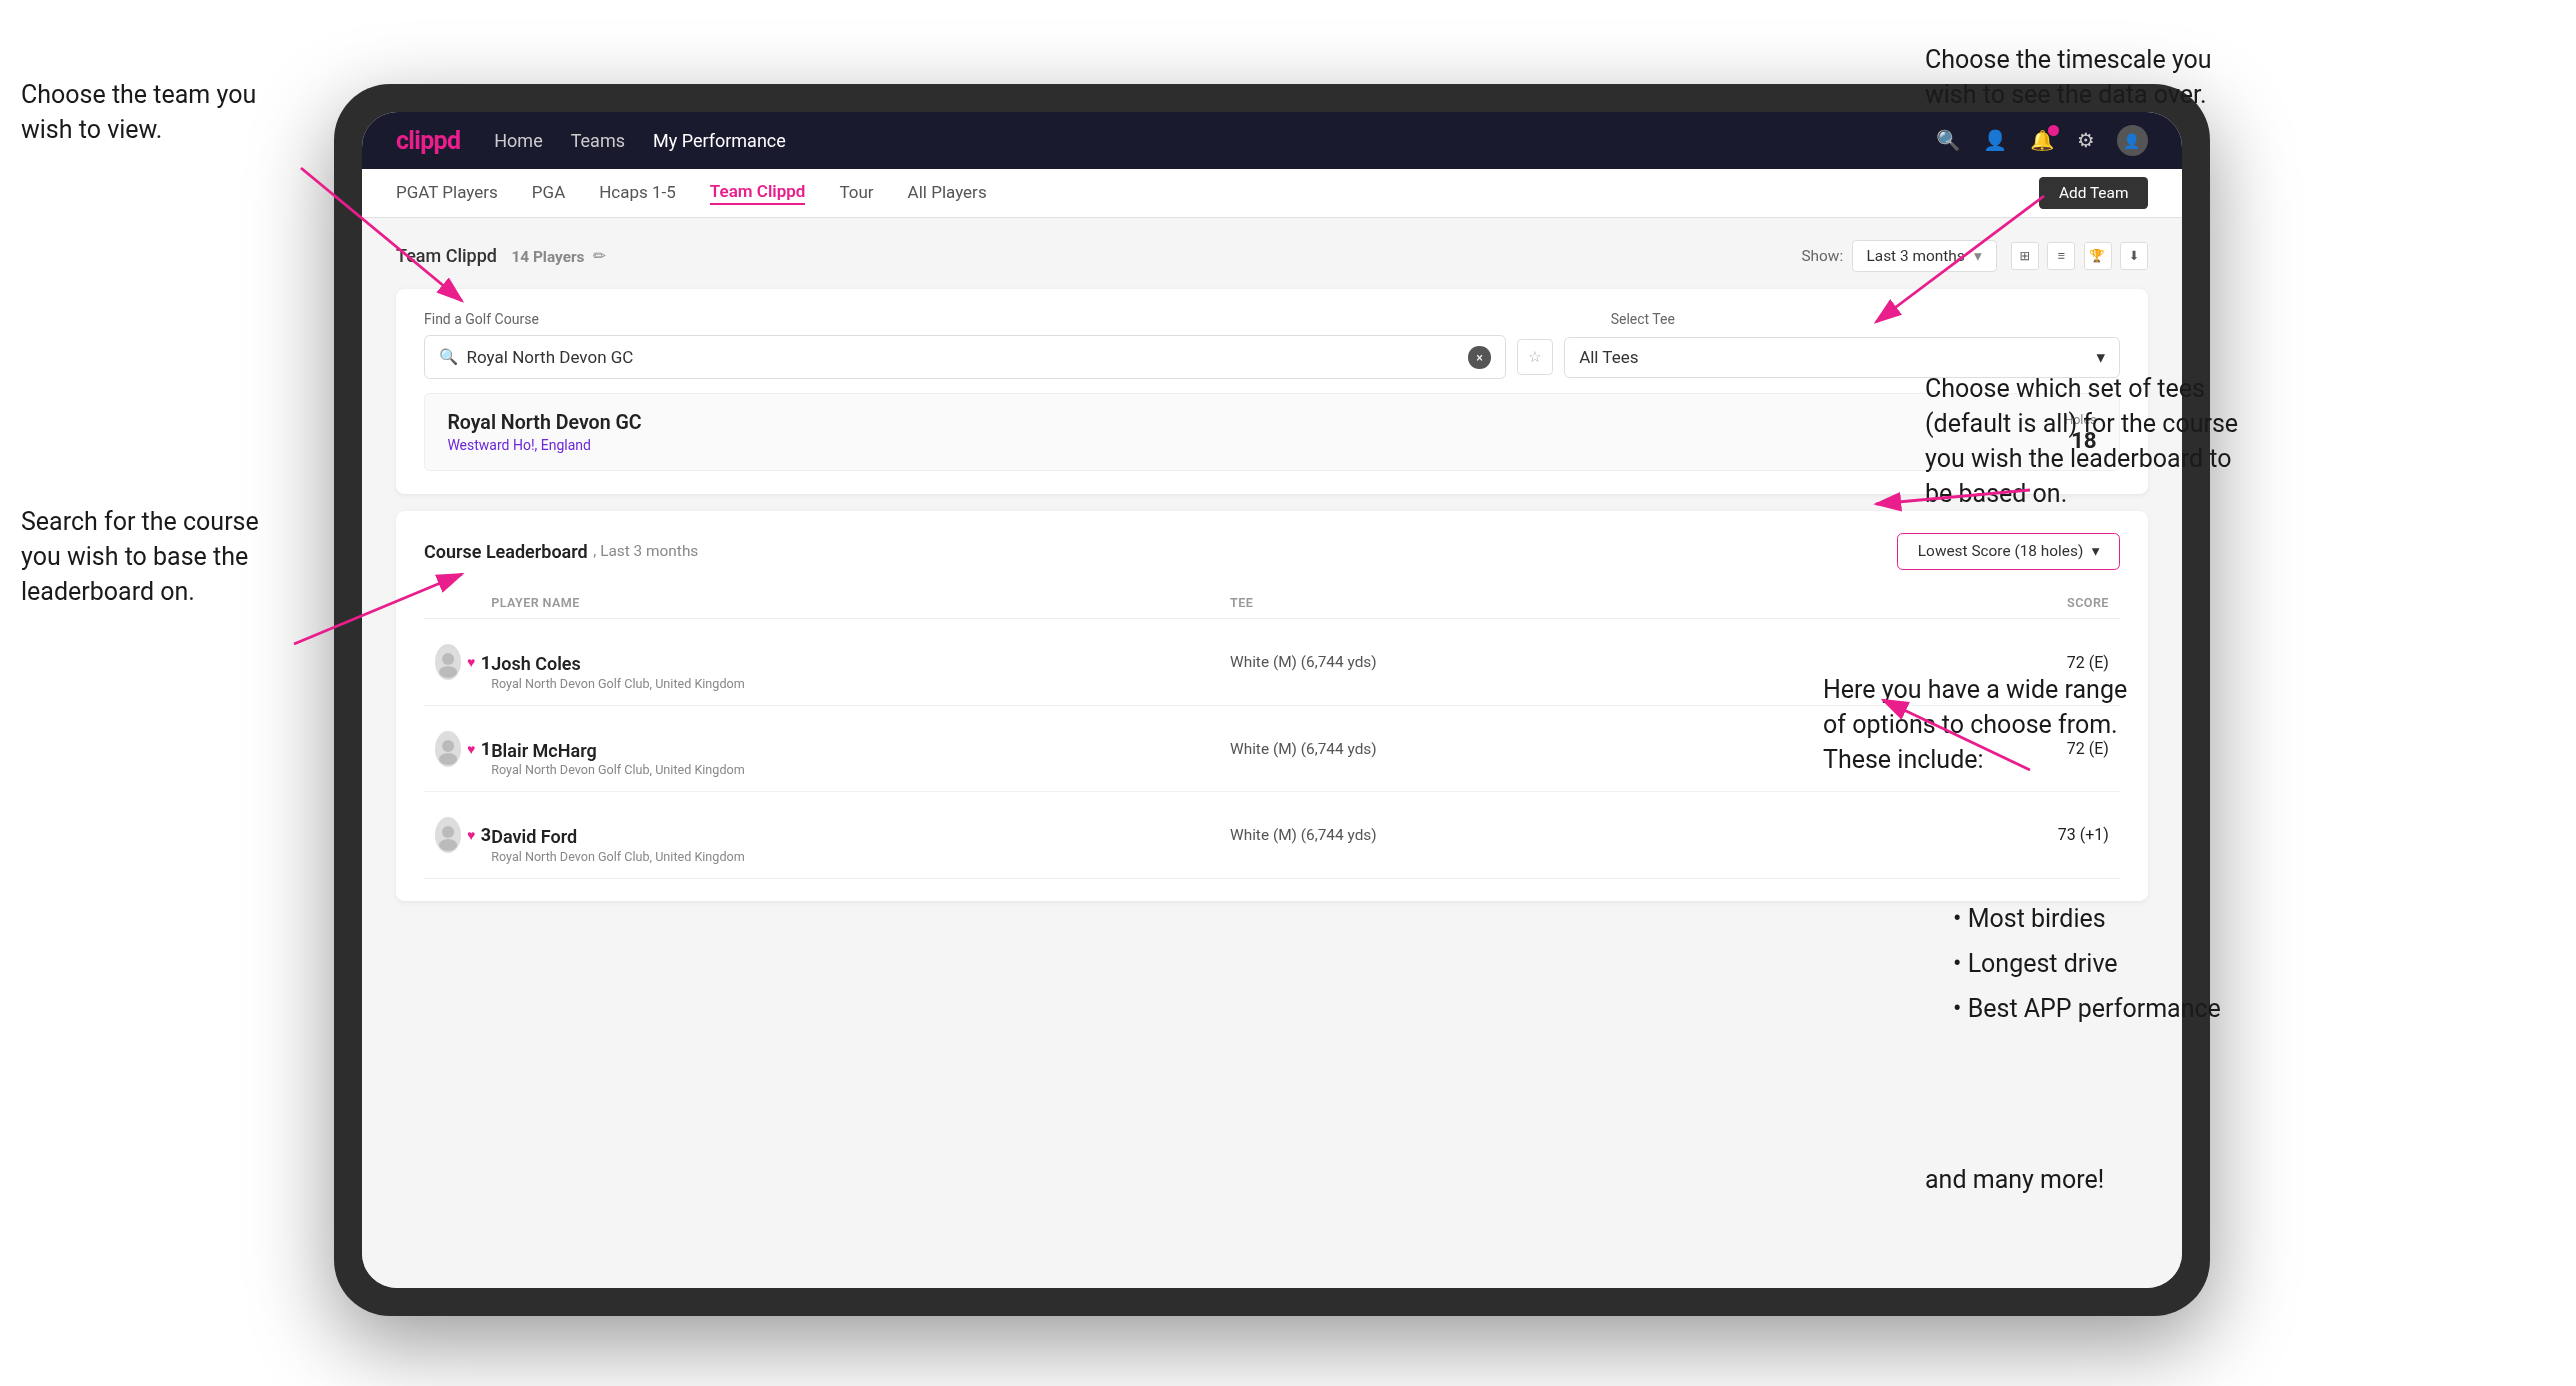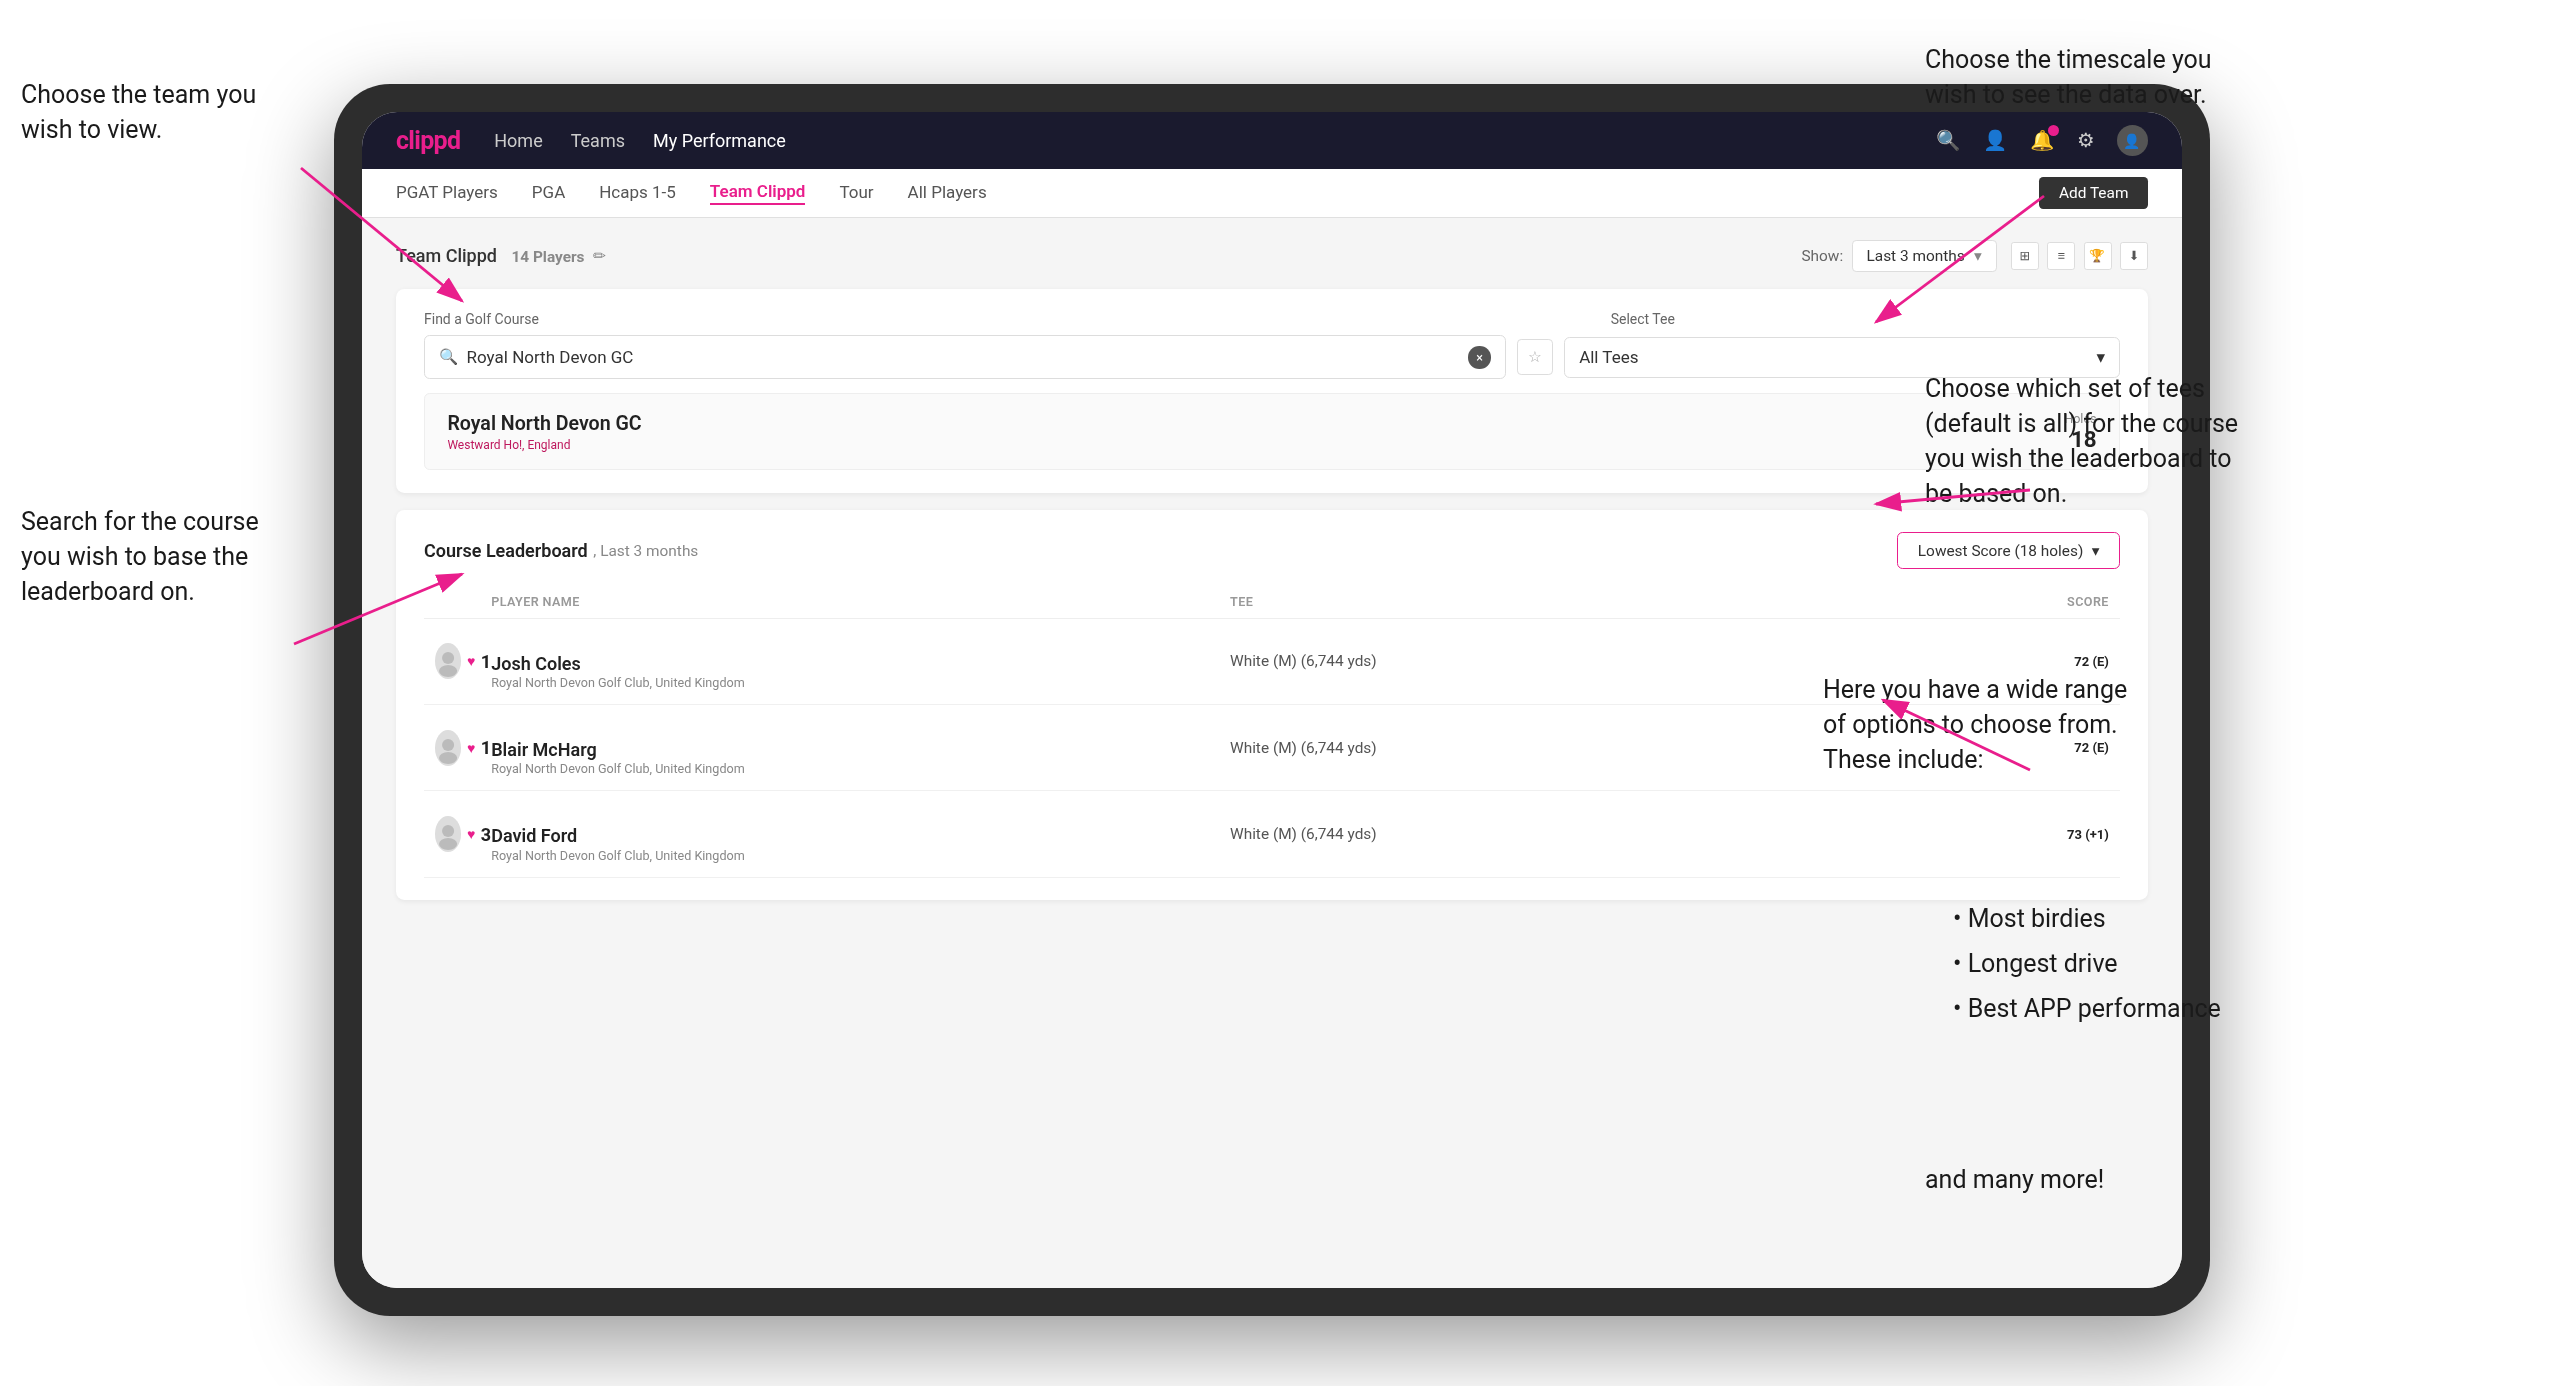--- a/index.html
+++ b/index.html
@@ -323,22 +323,22 @@
       flex: 1;
     }
 
     .course-name {
       font-size: 19.6px;
       font-weight: 600;
       color: #222;
     }
 
     .course-location {
-      font-size: 12px;
-      color: #be185d;
+      font-size: 14px;
+      color: #6d28d9;
       margin-top: 2.8px;
     }
 
     .holes-box {
       text-align: right;
     }
 
     .holes-label {
       font-size: 12.6px;
       color: #888;
@@ -470,22 +470,22 @@
       color: #888;
       margin-top: 1.4px;
     }
 
     .tee-info {
       font-size: 15.4px;
       color: #555;
     }
 
     .score-info {
-      font-size: 13px;
-      font-weight: 700;
+      font-size: 16px;
+      font-weight: 400;
       color: #222;
       text-align: right;
     }
 
     
     .bullet-list {
       list-style: none;
       font-size: 25px;
       color: #1a1a1a;
       line-height: 1.8;

